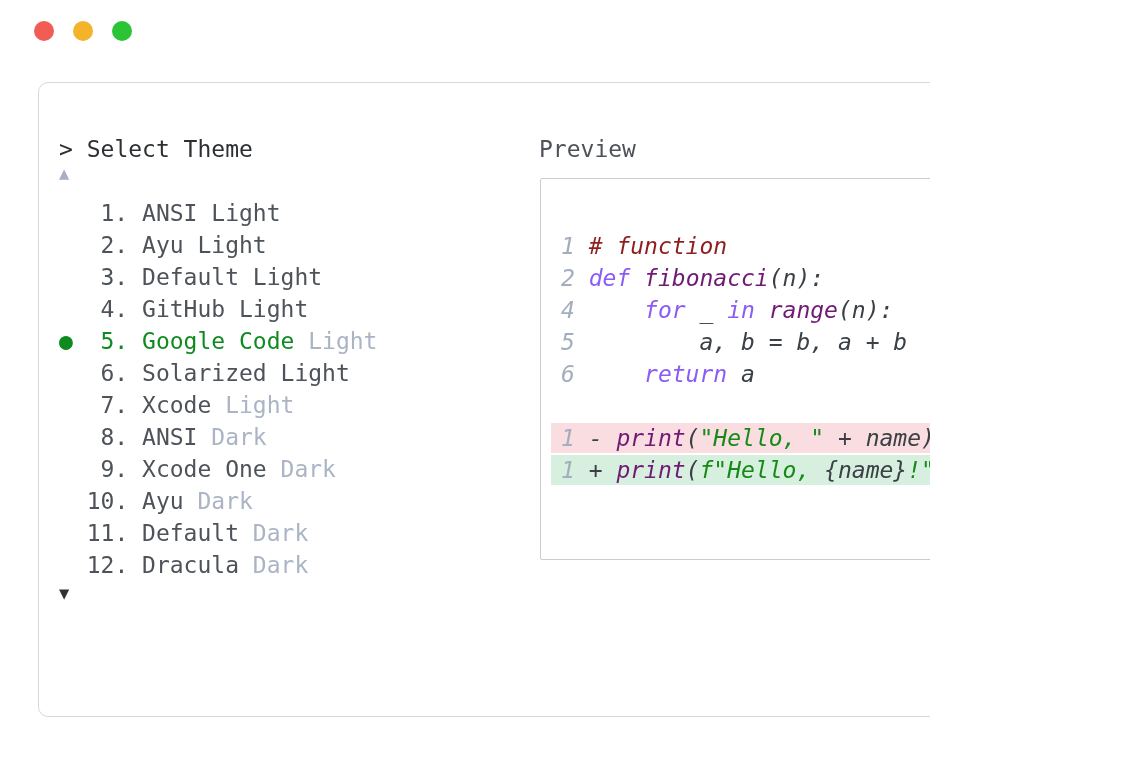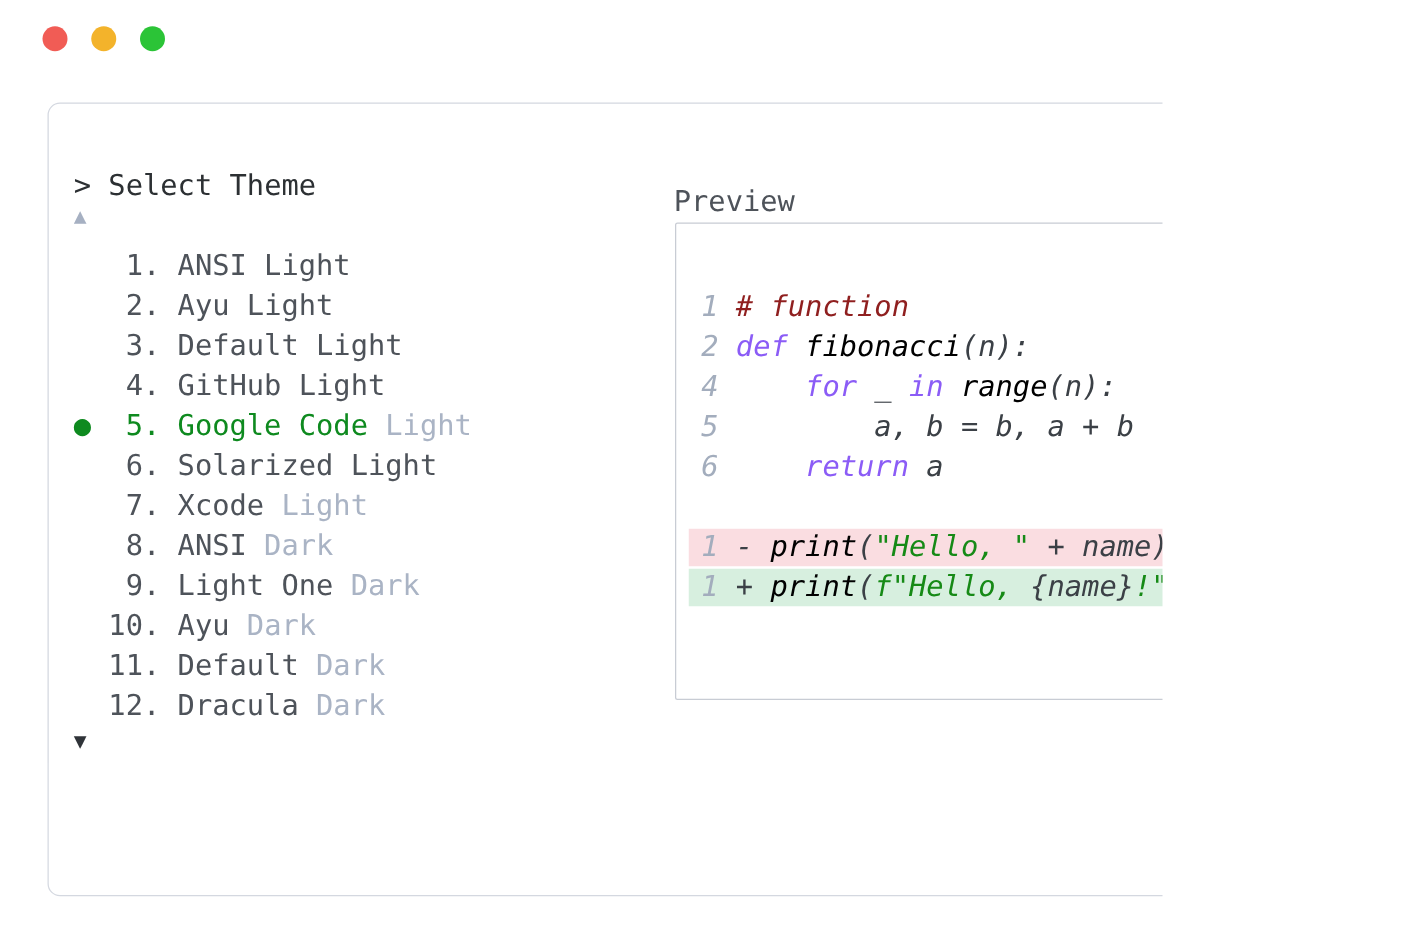--- a/index.html
+++ b/index.html
@@ -13,21 +13,21 @@
   .light.yellow{background:#f3b32b;}
   .light.green{background:#2bc437;}
 
   
   .panel{position:absolute;left:38px;top:82px;width:1051px;height:633px;
          border:1.5px solid #d4d8e0;border-radius:10px;background:#ffffff;}
 
   .mono{font-size:23px;line-height:32px;white-space:pre;}
 
   .prompt{position:absolute;left:20px;top:50px;color:#2c3033;}
-  .preview-label{position:absolute;left:500px;top:63px;color:#4e535a;text-align:right;}
+  .preview-label{position:absolute;left:500px;top:50px;color:#4e535a;text-align:right;}
 
   .scroll-up{position:absolute;left:20px;top:74px;color:#a6b0c2;font-size:17px;line-height:32px;}
   .scroll-down{position:absolute;left:20px;top:494px;color:#2f3338;font-size:17px;line-height:32px;}
 
   .theme-list{position:absolute;left:20px;top:114px;}
   .theme-row{height:32px;line-height:32px;font-size:23px;white-space:pre;color:#4e535a;}
   .bullet{display:inline-block;width:2ch;color:#0e8a1f;}
   .num{display:inline-block;width:3ch;text-align:right;}
   .nm{margin-left:1ch;}
   .vr{margin-left:1ch;}
@@ -39,21 +39,21 @@
   
   .preview-box{position:absolute;left:501px;top:95px;width:520px;height:380px;
                border:1px solid #c8ccd4;border-radius:2px;background:#ffffff;font-style:italic;}
   .code{position:absolute;left:20px;top:51px;}
   .code-line{height:32px;line-height:32px;font-size:23px;white-space:pre;color:#3b4046;}
   .ln{display:inline-block;width:1ch;margin-right:1ch;color:#a3adbd;}
 
   .tk-pln{color:#3b4046;}
   .tk-com{color:#8f1f1f;}
   .tk-kwd{color:#8b5cf6;}
-  .tk-fun{color:#000000;}
+  .tk-fun{color:#701a75;}
   .tk-lit{color:#0c6e68;}
   .tk-str{color:#168a16;}
 
   .diff{display:inline-block;line-height:30px;padding:0 6px 0 10px;margin-left:-10px;}
   .diff.removed{background:#fadde1;}
   .diff.added{background:#d7efdf;}
 </style>
 </head>
 <body>
 
@@ -74,21 +74,21 @@
 
     <div class="theme-list">
       <div class="theme-row"><span class="bullet"></span><span class="num">1.</span><span class="nm">ANSI</span><span class="vr">Light</span></div>
       <div class="theme-row"><span class="bullet"></span><span class="num">2.</span><span class="nm">Ayu</span><span class="vr">Light</span></div>
       <div class="theme-row"><span class="bullet"></span><span class="num">3.</span><span class="nm">Default</span><span class="vr">Light</span></div>
       <div class="theme-row"><span class="bullet"></span><span class="num">4.</span><span class="nm">GitHub</span><span class="vr">Light</span></div>
       <div class="theme-row"><span class="bullet">●</span><span class="num sel">5.</span><span class="nm sel">Google Code</span><span class="vr dim">Light</span></div>
       <div class="theme-row"><span class="bullet"></span><span class="num">6.</span><span class="nm">Solarized</span><span class="vr">Light</span></div>
       <div class="theme-row"><span class="bullet"></span><span class="num">7.</span><span class="nm">Xcode</span><span class="vr dim">Light</span></div>
       <div class="theme-row"><span class="bullet"></span><span class="num">8.</span><span class="nm">ANSI</span><span class="vr dim">Dark</span></div>
-      <div class="theme-row"><span class="bullet"></span><span class="num">9.</span><span class="nm">Light One</span><span class="vr dim">Dark</span></div>
+      <div class="theme-row"><span class="bullet"></span><span class="num">9.</span><span class="nm">Xcode One</span><span class="vr dim">Dark</span></div>
       <div class="theme-row"><span class="bullet"></span><span class="num">10.</span><span class="nm">Ayu</span><span class="vr dim">Dark</span></div>
       <div class="theme-row"><span class="bullet"></span><span class="num">11.</span><span class="nm">Default</span><span class="vr dim">Dark</span></div>
       <div class="theme-row"><span class="bullet"></span><span class="num">12.</span><span class="nm">Dracula</span><span class="vr dim">Dark</span></div>
     </div>
 
     <div class="scroll-down">▼</div>
 
 
     <div class="preview-box">
       <div class="code">

